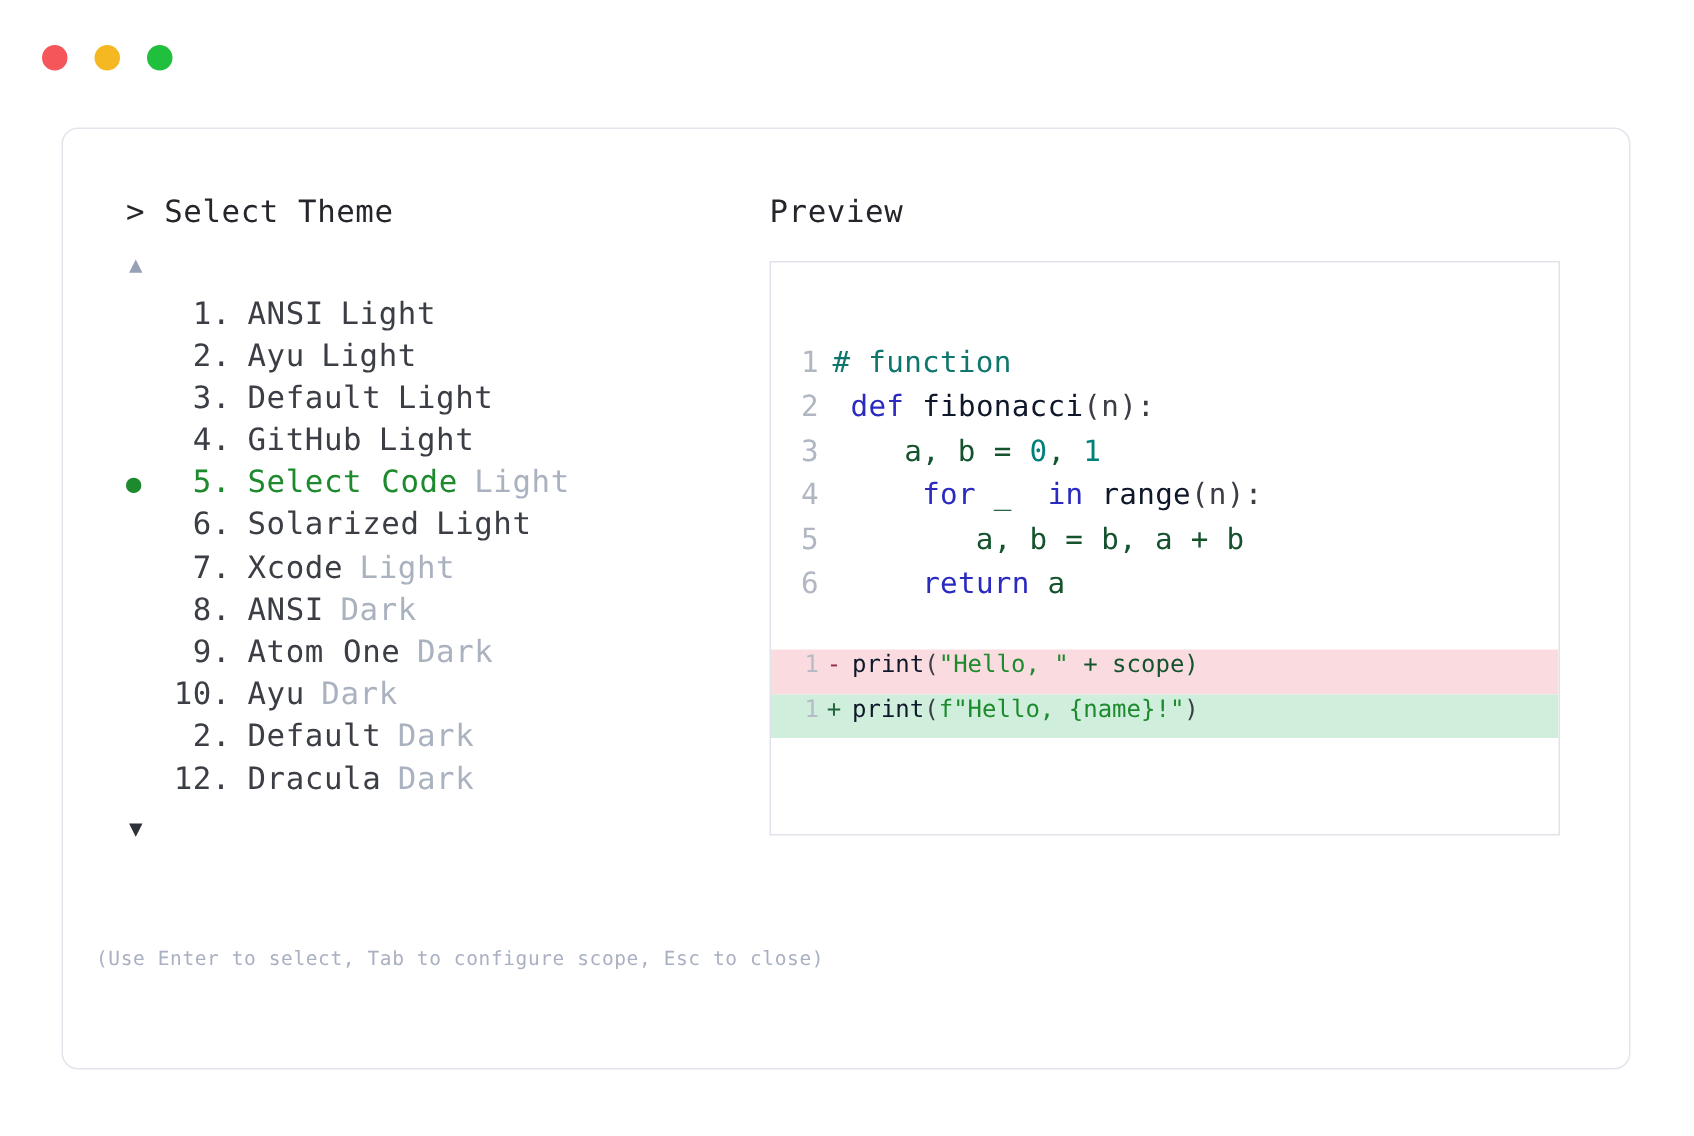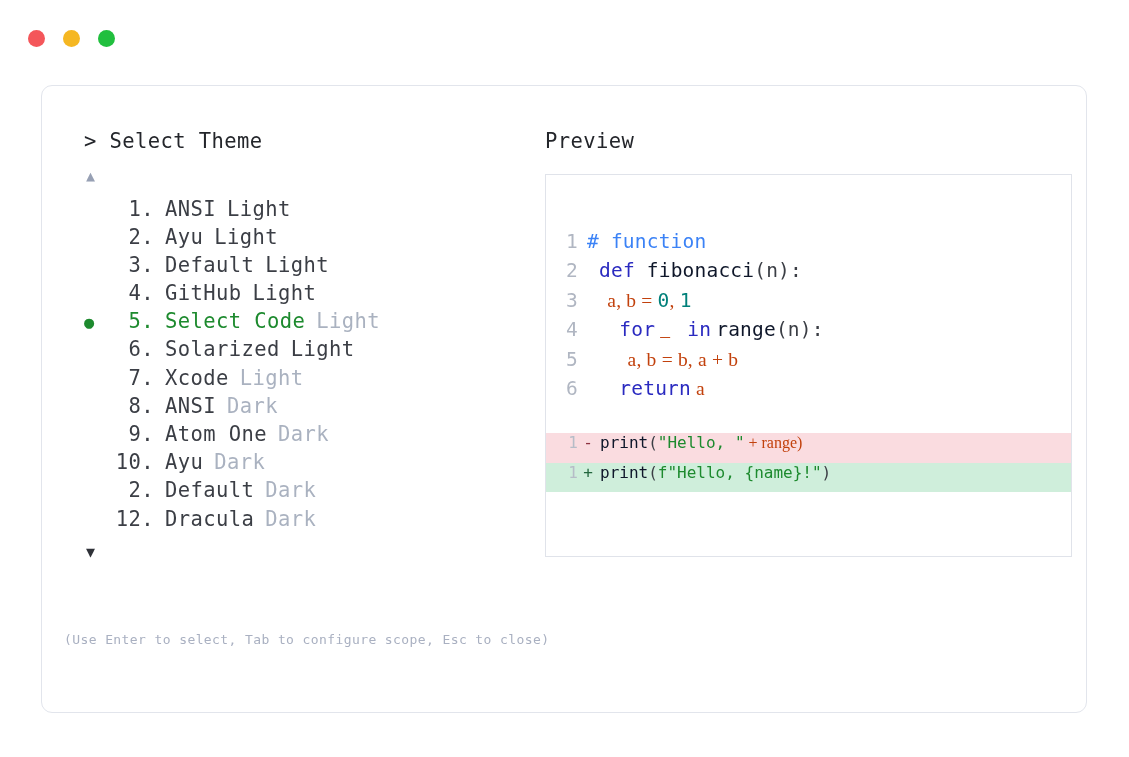--- a/index.html
+++ b/index.html
@@ -123,21 +123,21 @@
     top: 546px;
     font-size: 13px;
     letter-spacing: 0.4px;
     color: #a9b0c1;
     white-space: pre;
   }
 
   
   .right-col {
     position: absolute;
-    left: 503px;
+    left: 471px;
     top: 45px;
     width: 530px;
   }
   .preview-label {
     font-size: 20.5px;
     color: #24262b;
     letter-spacing: 0.4px;
     line-height: 1;
     margin-bottom: 22px;
     white-space: pre;
@@ -168,24 +168,24 @@
   .gutter {
     width: 32px;
     flex: 0 0 32px;
     text-align: right;
     color: #b0b6c2;
     padding-right: 0;
   }
   .code-text { padding-left: 9px; white-space: pre; }
 
   
-  .tok-comment  { color: #3b82f6; }
+  .tok-comment  { color: #0f766e; }
   .tok-keyword  { color: #2a2ac0; margin-left: 12px; }
   .tok-func     { color: #0f172a; }
-  .tok-plain    { color: #c2410c; font-family: Liberation Serif, serif; }
+  .tok-plain    { color: #14532d; }
   .tok-number   { color: #00807a; }
   .tok-string   { color: #1d8a2e; }
   .tok-punct    { color: #3b3e45; }
 
   
   .diff-block { margin-top: 29.5px; }
   .diff-line {
     display: flex;
     align-items: baseline;
     height: 29.5px;
@@ -243,21 +243,21 @@
     <div class="hint">(Use Enter to select, Tab to configure scope, Esc to close)</div>
 
     <div class="right-col">
       <div class="preview-label">Preview</div>
       <div class="preview-panel">
         <div class="code" id="code-block"><div class="code-line"><span class="gutter">1</span><span class="code-text"><span class="tok-comment"># function</span></span></div><div class="code-line"><span class="gutter">2</span><span class="code-text"><span class="tok-keyword">def </span><span class="tok-func">fibonacci</span><span class="tok-punct">(n):</span></span></div><div class="code-line"><span class="gutter">3</span><span class="code-text"><span class="tok-plain">    a, b = </span><span class="tok-number">0</span><span class="tok-plain">, </span><span class="tok-number">1</span></span></div><div class="code-line"><span class="gutter">4</span><span class="code-text"><span class="tok-plain">    </span><span class="tok-keyword">for</span><span class="tok-plain"> _ </span><span class="tok-keyword">in</span><span class="tok-plain"> </span><span class="tok-func">range</span><span class="tok-punct">(n):</span></span></div><div class="code-line"><span class="gutter">5</span><span class="code-text"><span class="tok-plain">        a, b = b, a + b</span></span></div><div class="code-line"><span class="gutter">6</span><span class="code-text"><span class="tok-plain">    </span><span class="tok-keyword">return</span><span class="tok-plain"> a</span></span></div></div>
         <div class="diff-block" id="diff-block">
             <div class="diff-line removed">
               <span class="diff-gutter">1</span>
               <span class="diff-sign">-</span>
-              <span class="diff-text"><span class="tok-func">print</span><span class="tok-punct">(</span><span class="tok-string">"Hello, "</span><span class="tok-plain"> + range)</span></span>
+              <span class="diff-text"><span class="tok-func">print</span><span class="tok-punct">(</span><span class="tok-string">"Hello, "</span><span class="tok-plain"> + scope)</span></span>
             </div>
             <div class="diff-line added">
               <span class="diff-gutter">1</span>
               <span class="diff-sign">+</span>
               <span class="diff-text"><span class="tok-func">print</span><span class="tok-punct">(</span><span class="tok-string">f"Hello, {name}!"</span><span class="tok-punct">)</span></span>
             </div>
           </div>
       </div>
     </div>
 

